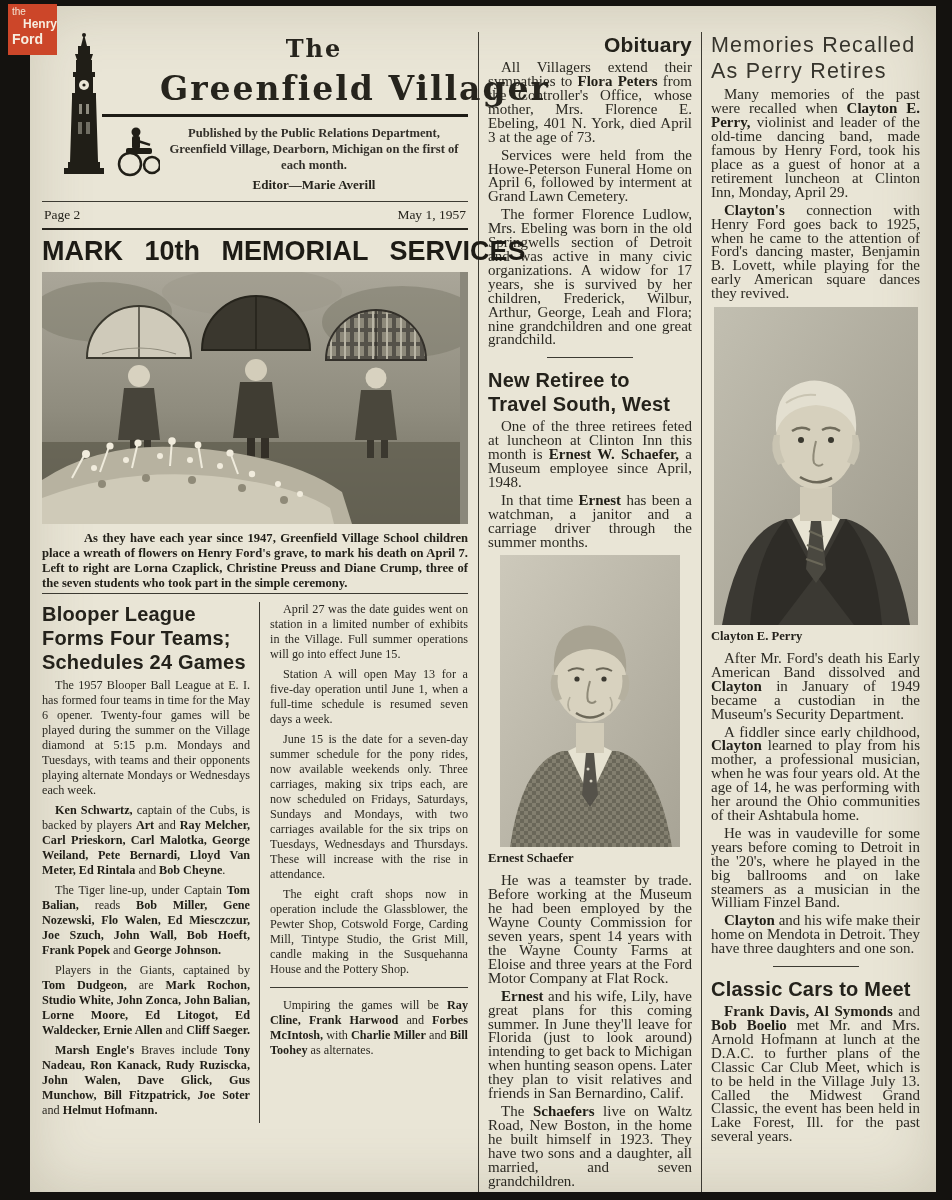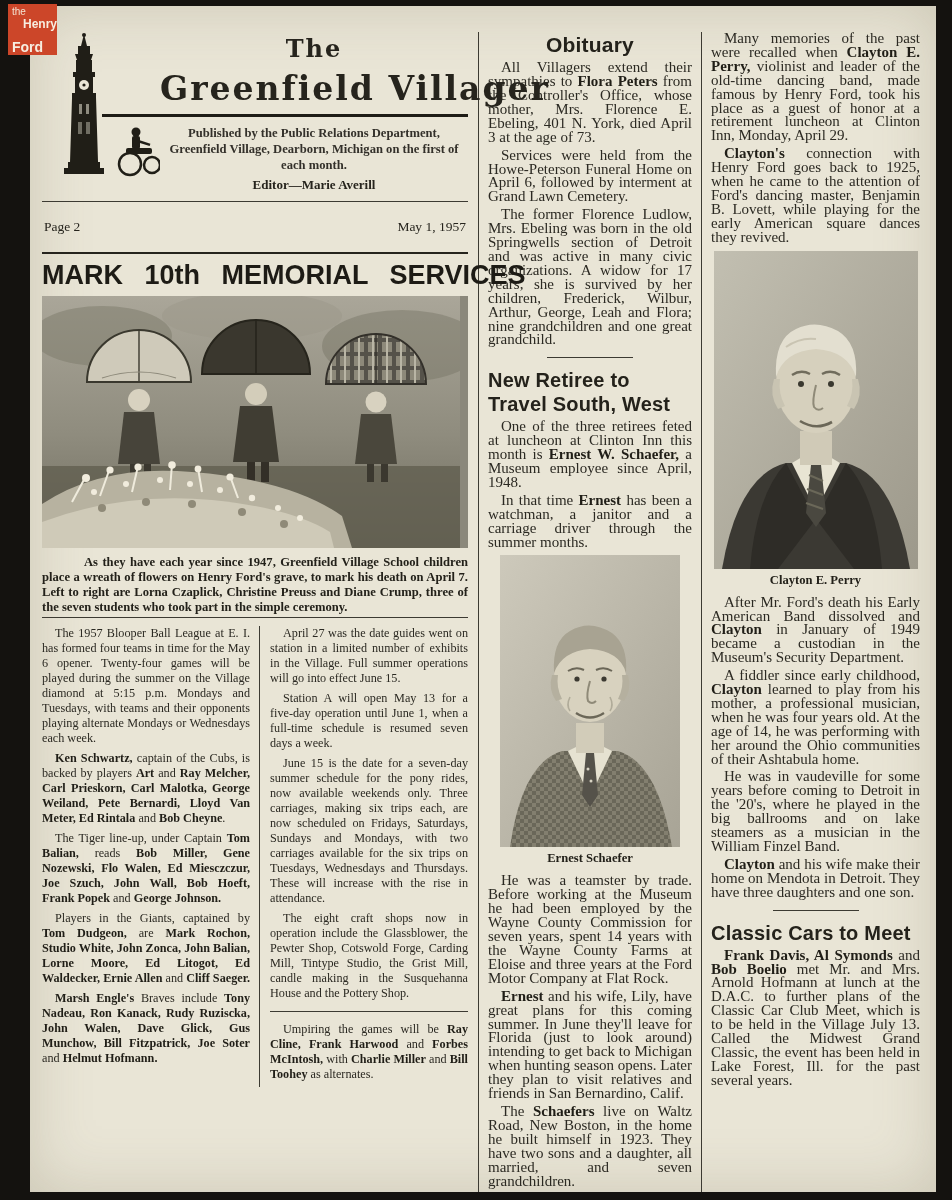--- a/index.html
+++ b/index.html
@@ -24,36 +24,36 @@
 
   
   .hf-logo{
     position:absolute;left:8px;top:4px;width:49px;height:51px;
     background:#cc4629;color:#f7ede0;
     font-family:"Liberation Sans", sans-serif;line-height:1;
     padding:3px 0 0 4px;box-sizing:border-box;z-index:5;
   }
   .hf-the{font-size:10px;color:#f3e3d2;}
   .hf-henry{font-size:12px;font-weight:bold;margin-left:11px;margin-top:1px;}
-  .hf-ford{font-size:14px;font-weight:bold;margin-top:10px;}
+  .hf-ford{font-size:14px;font-weight:bold;margin-top:2px;}
 
   
   .masthead{position:relative;min-height:148px;}
   .tower-art{position:absolute;left:2px;top:0;}
   .mast-text{margin-left:118px;text-align:center;font-family:"DejaVu Serif", serif;}
   .mast-the{font-size:24px;font-weight:bold;letter-spacing:2px;padding-top:2px;}
   .mast-title{font-size:33px;font-weight:bold;letter-spacing:2px;margin-top:6px;white-space:nowrap;}
   .mast-rule{margin:6px 0 8px 60px;border-top:3px solid #1e1c16;}
   .mast-pub{margin-left:118px;text-align:center;font-size:12.6px;line-height:1.28;font-weight:bold;color:#33302a;}
   .mast-editor{margin-left:118px;text-align:center;font-size:13px;font-weight:bold;margin-top:4px;}
 
   .dateline{
     margin-top:8px;border-top:1px solid #3c3a32;border-bottom:2px solid #26241d;
     display:flex;justify-content:space-between;align-items:center;
-    font-size:13.5px;padding:14px 2px;height:22px;box-sizing:content-box;
+    font-size:13.5px;padding:2px 2px;height:22px;box-sizing:content-box;
   }
 
   .headline{
     font-family:"Liberation Sans", sans-serif;font-weight:bold;
     font-size:27px;letter-spacing:0px;word-spacing:14px;
     margin:5px 0 6px 0;white-space:nowrap;transform:scaleY(1.05);transform-origin:left top;
     color:#1d1b15;
   }
 
   .photo-frame{background:#8b887b;overflow:hidden;}
@@ -66,40 +66,40 @@
 
   .subcols{display:flex;margin-top:8px;}
   .subcol-a{width:208px;padding-right:9px;}
   .subcol-b{flex:1;border-left:1px solid #3c3a32;padding-left:10px;}
 
   
   .head-bold{
     font-family:"Liberation Sans", sans-serif;font-weight:bold;
     font-size:20px;line-height:1.2;margin:0 0 4px 0;color:#24221b;letter-spacing:.2px;
   }
-  .head-bold.centered{text-align:center;font-size:21px;}
+  .head-bold.centered{text-align:right;font-size:21px;}
   .head-light{
     font-family:"Liberation Sans", sans-serif;font-weight:normal;
     font-size:21.5px;line-height:1.22;margin:0 0 4px 0;color:#36342c;letter-spacing:1.2px;
   }
 
   
   .story p{
     font-size:15px;line-height:13.9px;text-align:justify;
     margin:0 0 4px 0;text-indent:13px;color:#2b2922;
   }
   .subcols .story p{font-size:12.2px;line-height:15px;margin-bottom:5px;}
   .story p b{color:#201e17;}
 
   .sep-short{border-top:1px solid #3c3a32;width:86px;margin:10px auto 10px auto;}
   .sep-full{border-top:1px solid #3c3a32;margin:10px 0 10px 0;}
 
   .portrait{display:block;margin:6px auto 4px auto;background:#b3b0a2;}
   .photo-caption{
-    text-align:center;font-weight:bold;font-size:12.6px;margin:4px 0 8px 0;color:#23211a;
+    font-weight:bold;font-size:12.6px;margin:4px 0 8px 0;color:#23211a;
   }
 </style>
 </head>
 <body>
 
 <div class="hf-logo">
   <div class="hf-the">the</div>
   <div class="hf-henry">Henry</div>
   <div class="hf-ford">Ford</div>
 </div>
@@ -232,20 +232,25 @@
           </g>
         </svg>
       </div>
 
       <p class="lead-caption">As they have each year since 1947, Greenfield Village School children place  a wreath of flowers on Henry Ford's grave, to mark his death on April 7. Left to right are Lorna Czaplick, Christine Preuss and Diane Crump, three of the seven students who took part in the simple ceremony.</p>
       <div class="cap-rule"></div>
 
       <div class="subcols">
 
         <div class="subcol-a story">
+          <h2 class="head-bold">
+            <div>Blooper League</div>
+            <div>Forms Four Teams;</div>
+            <div>Schedules 24 Games</div>
+          </h2>
           <p>The 1957 Blooper Ball League at E. I. has formed four teams in time for the May 6 opener. Twenty-four games will be played during the summer on the Village diamond at 5:15 p.m. Mondays and Tuesdays, with teams and their opponents playing alternate Mondays or Wednesdays each week.</p>
           <p><b>Ken Schwartz,</b> captain of the Cubs, is backed by players <b>Art</b> and <b>Ray Melcher, Carl Prieskorn, Carl Malotka, George Weiland, Pete Bernardi, Lloyd Van Meter, Ed Rintala</b> and <b>Bob Cheyne</b>.</p>
           <p>The Tiger line-up, under Captain <b>Tom Balian,</b> reads <b>Bob Miller, Gene Nozewski, Flo Walen, Ed Miesczczur, Joe Szuch, John Wall, Bob Hoeft, Frank Popek</b> and <b>George Johnson.</b></p>
           <p>Players in the Giants, captained by <b>Tom Dudgeon,</b> are <b>Mark Rochon, Studio White, John Zonca, John Balian, Lorne Moore, Ed Litogot, Ed Waldecker, Ernie Allen</b> and <b>Cliff Saeger.</b></p>
           <p><b>Marsh Engle's</b> Braves include <b>Tony Nadeau, Ron Kanack, Rudy Ruziscka, John Walen, Dave Glick, Gus Munchow, Bill Fitzpatrick, Joe Soter</b> and <b>Helmut Hofmann.</b></p>
         </div>
 
         <div class="subcol-b story">
           <p>April 27 was the date guides went on station in a limited number of exhibits in the Village. Full summer operations will go into effect June 15.</p>
           <p>Station A will open May 13 for a five-day operation until June 1, when a full-time schedule is resumed seven days a week.</p>
@@ -307,20 +312,24 @@
         <path d="M110 142 q4 8 0 14" stroke="#b0ab99" stroke-width="1.6" fill="none"></path>
       </svg>
       <div class="photo-caption">Ernest Schaefer</div>
 
       <p>He was a teamster by trade. Before working at the Museum he had been employed by the Wayne County Commission for seven years, spent 14 years with the Wayne County Farms at Eloise and three years at the Ford Motor Company at Flat Rock.</p>
       <p><b>Ernest</b> and his wife, Lily, have great plans for this coming summer. In June they'll leave for Florida (just to look around) intending to get back to Michigan when hunting season opens. Later they plan to visit relatives and friends in San Bernardino, Calif.</p>
       <p>The <b>Schaefers</b> live on Waltz Road, New Boston, in the home he built himself in 1923. They have two sons and a daughter, all married, and seven grandchildren.</p>
     </div>
 
     <div class="col col3 story">
+      <h2 class="head-light">
+        <div>Memories Recalled</div>
+        <div>As Perry Retires</div>
+      </h2>
       <p>Many memories of the past were recalled when <b>Clayton E. Perry,</b> violinist and leader of the old-time dancing band, made famous by Henry Ford, took his place as a guest of honor at a retirement luncheon at Clinton Inn, Monday, April 29.</p>
       <p><b>Clayton's</b> connection with Henry Ford goes back to 1925, when he came to the attention of Ford's dancing master, Benjamin B. Lovett, while playing for the early American square dances they revived.</p>
 
       <svg class="portrait" width="204" height="318" viewBox="0 0 204 318">
         <defs>
           <linearGradient id="cpBg" x1="0" y1="0" x2="1" y2="1">
             <stop offset="0" stop-color="#c2bfb1"></stop>
               <stop offset="1" stop-color="#9d998b"></stop>
           </linearGradient>
         </defs>

